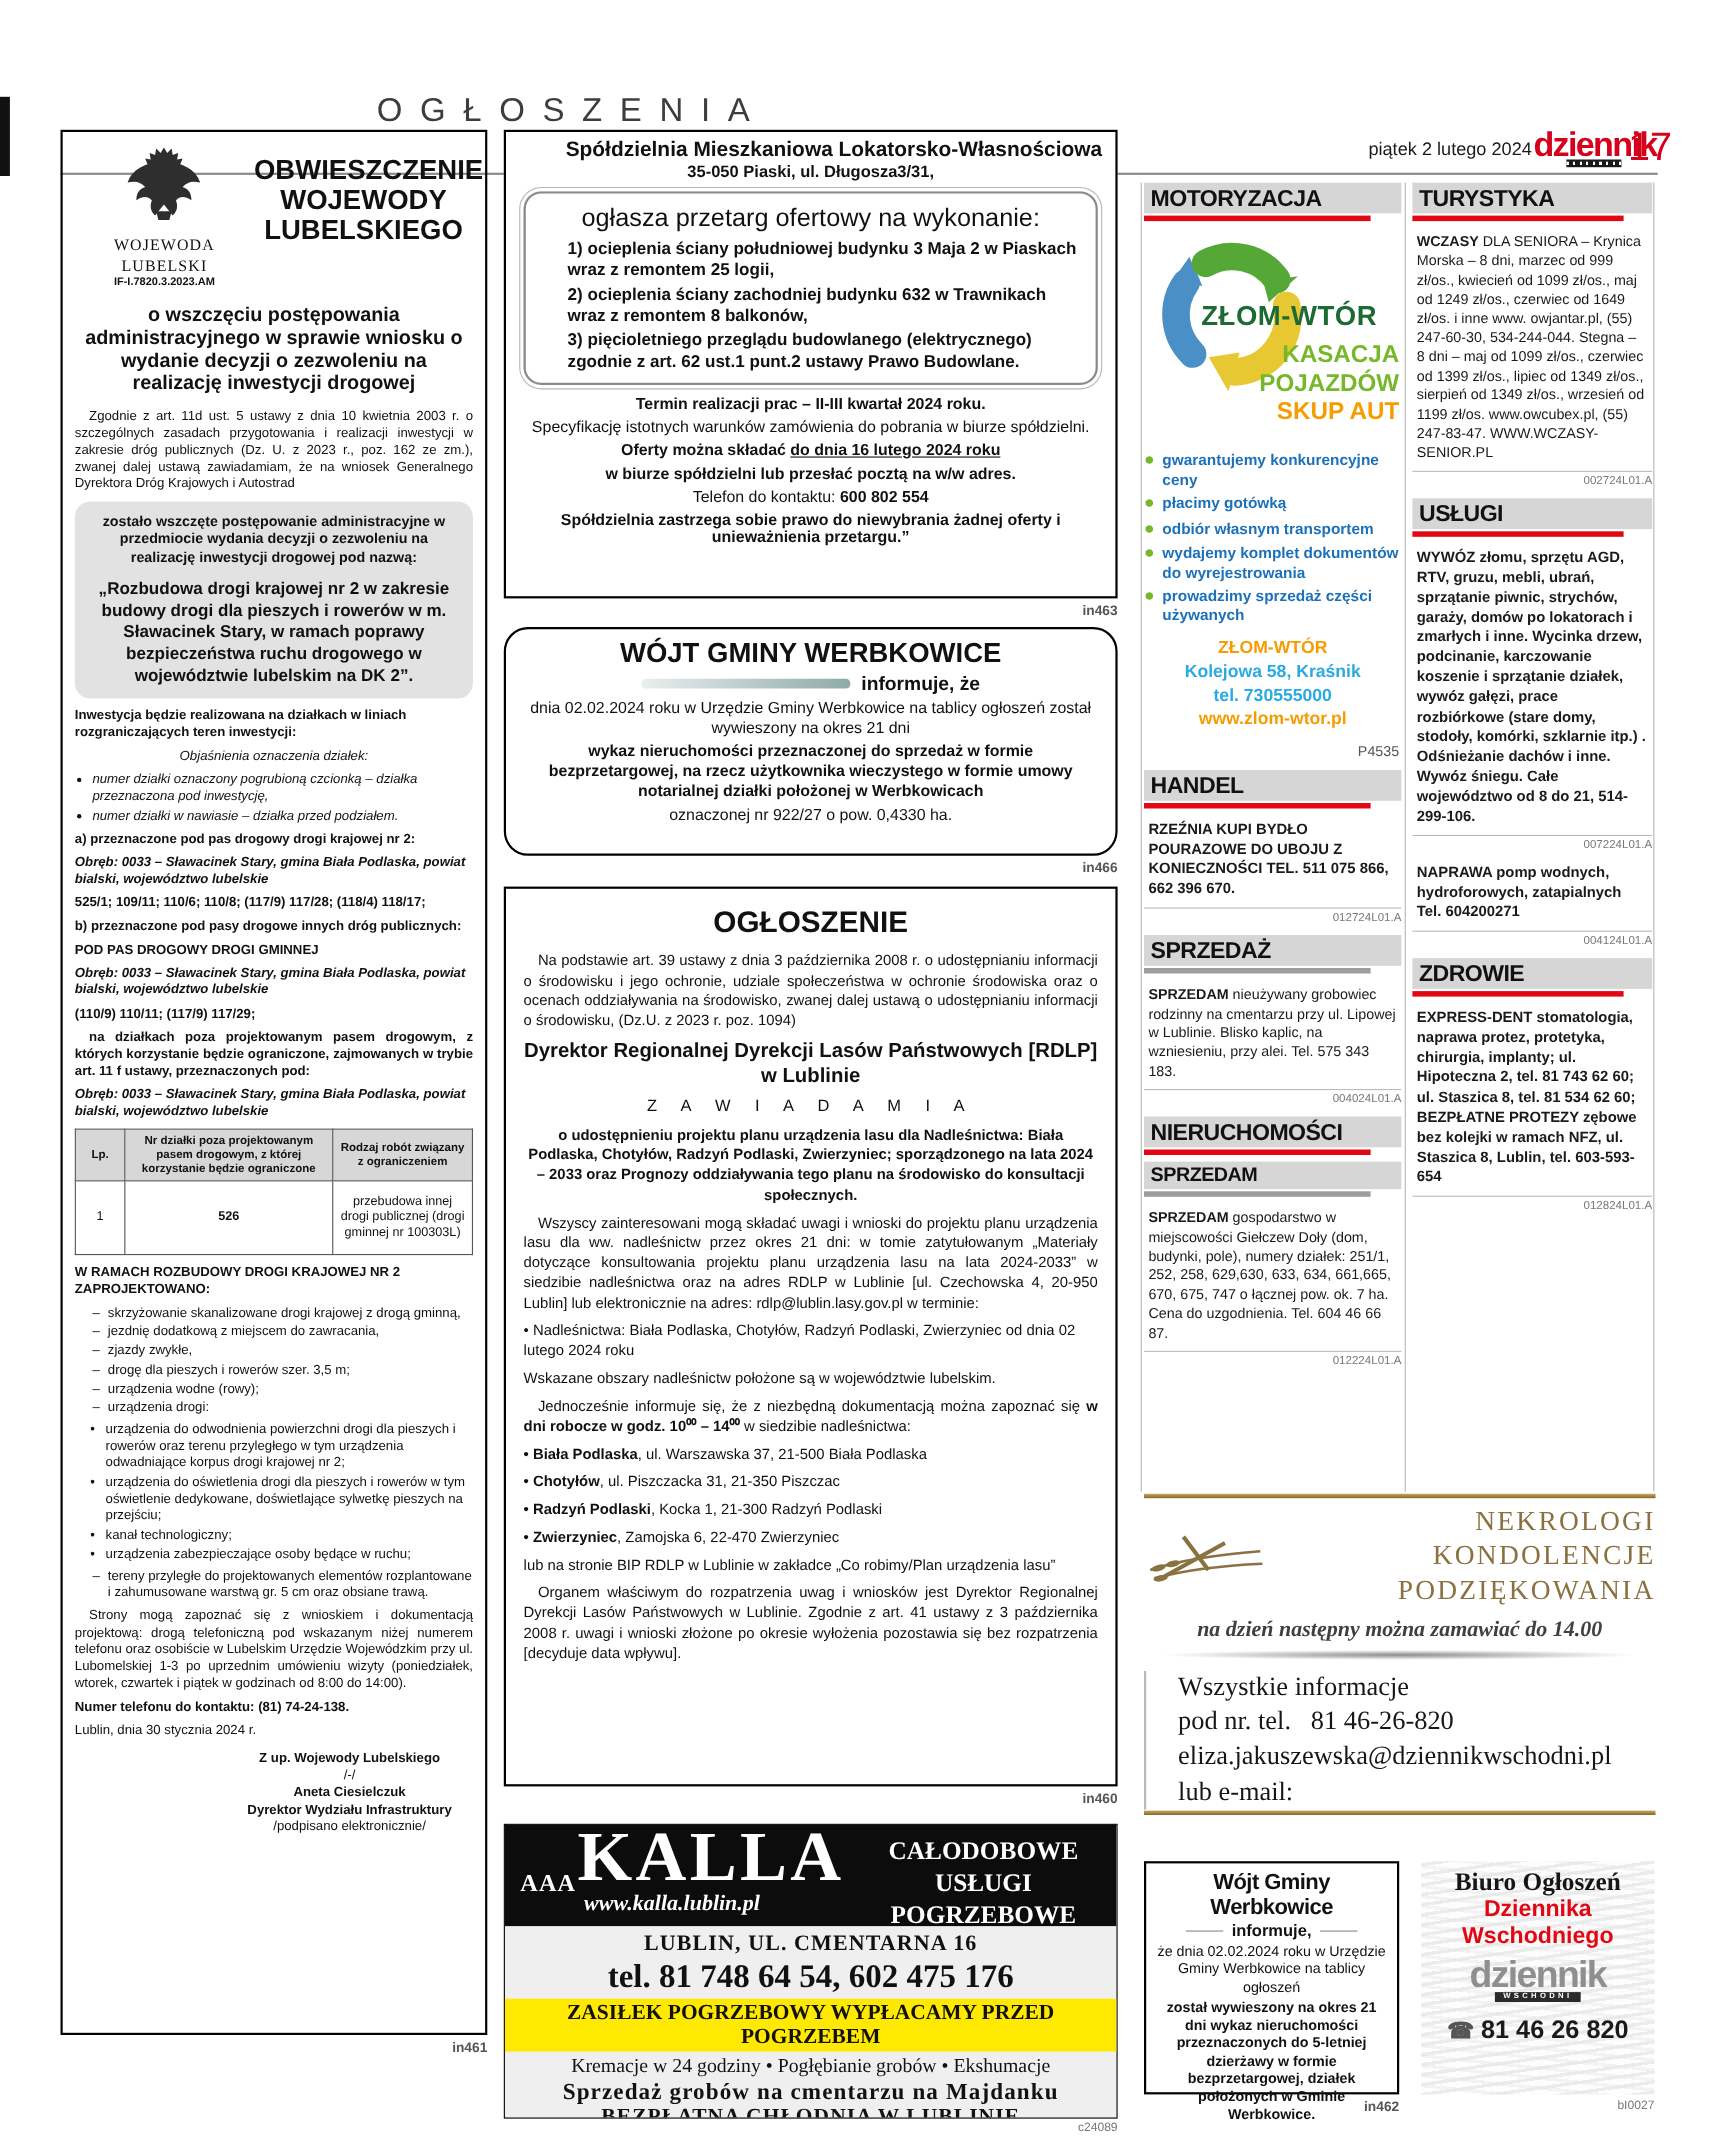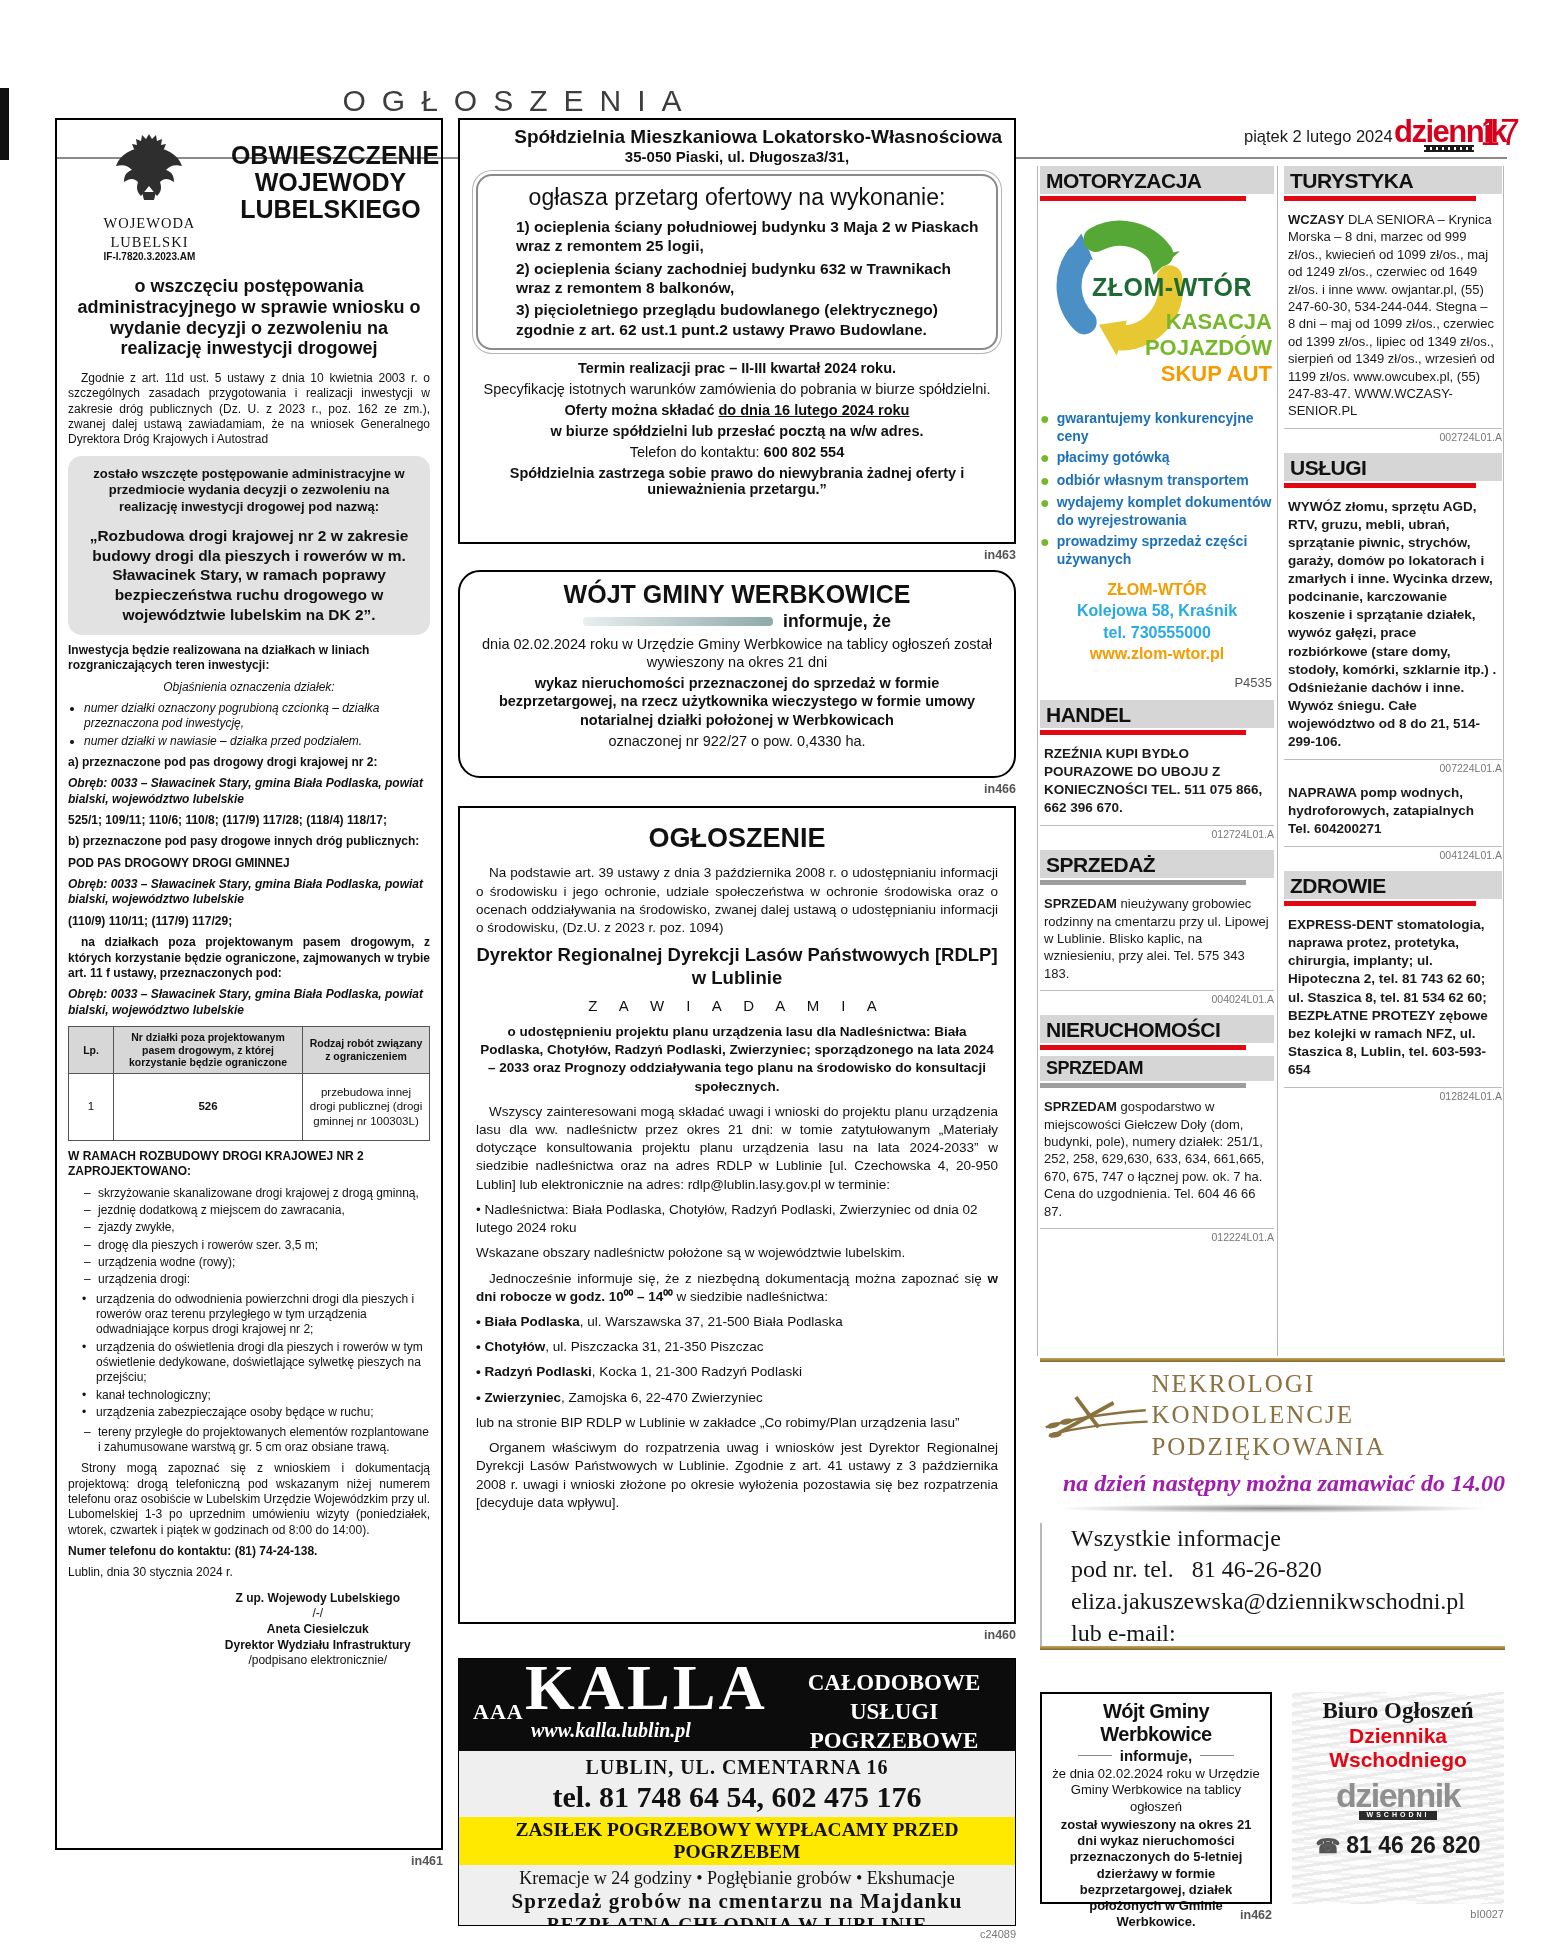--- a/index.html
+++ b/index.html
@@ -117,23 +117,23 @@
   .zl-txt{color:#1d71b8;font-weight:bold;font-size:14px;line-height:1.3;}
   .zl-foot{text-align:center;margin-top:10px;line-height:1.35;}
   .zl-f1{color:#f59c00;font-weight:bold;font-size:16px;}
   .zl-f2,.zl-f3{color:#29abe2;font-size:16px;font-weight:bold;}
   .zl-f4{color:#f59c00;font-weight:bold;font-size:16px;}
   .ptag{text-align:right;font-size:13px;color:#555;margin:10px 2px 0;}
   
   .nek{position:absolute;left:1040px;top:1358px;width:465px;height:292px;}
   .goldrule{height:4px;background:linear-gradient(#caa558,#81672e);}
   .nek-row{display:flex;align-items:center;margin-top:6px;}
-  .nek-title{font-family:"Liberation Serif",serif;color:#8a7140;font-size:25px;letter-spacing:2px;line-height:1.25;}
-  .nek-dead{font-family:"Liberation Serif",serif;font-style:italic;font-weight:bold;font-size:24px;
-    text-align:right;margin-top:8px;color:#a21caf;}
+  .nek-title{font-family:"Liberation Serif",serif;color:#8a7140;font-size:25px;letter-spacing:2px;line-height:1.25;text-align:right;}
+  .nek-dead{font-family:"Liberation Serif",serif;font-style:italic;font-weight:bold;font-size:20px;
+    text-align:center;margin-top:8px;color:#404040;}
   .nek-shadow{height:9px;width:94%;margin:7px auto 0;border-radius:50%;
     background:radial-gradient(ellipse at center,rgba(0,0,0,.45),rgba(0,0,0,0) 70%);}
   .nek-info{margin-top:10px;padding-left:29px;border-left:2px solid #b9b9b9;
     font-family:"Liberation Serif",serif;font-size:24px;line-height:1.32;color:#161616;}
   .nek .goldrule.bottom{position:absolute;bottom:0;left:0;right:0;}
   
   .wojt2{left:1040px;top:1692px;width:232px;height:212px;border-width:2px;padding:6px 8px;text-align:center;}
   .wojt2-title{font-size:20px;font-weight:bold;letter-spacing:-0.5px;}
   .wojt2-inf{font-size:15px;font-weight:bold;display:flex;align-items:center;justify-content:center;gap:8px;margin:1px 0;}
   .wojt2-inf::before,.wojt2-inf::after{content:"";width:34px;height:1.5px;background:#888;}

